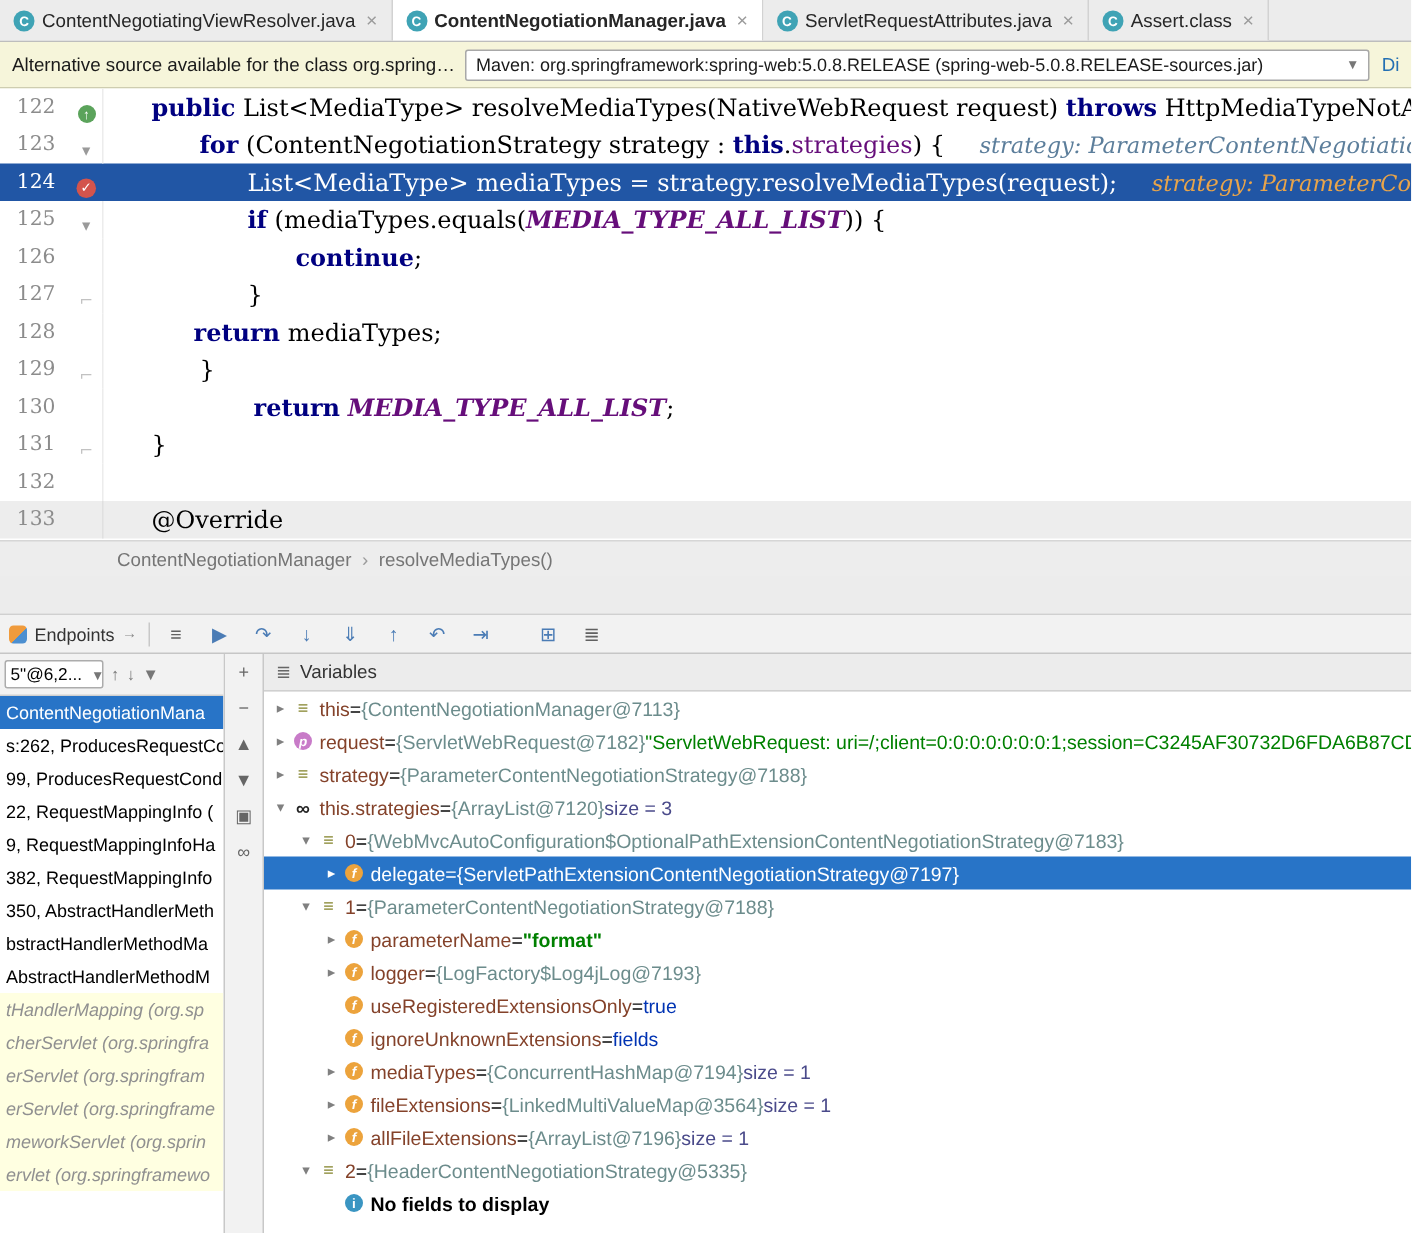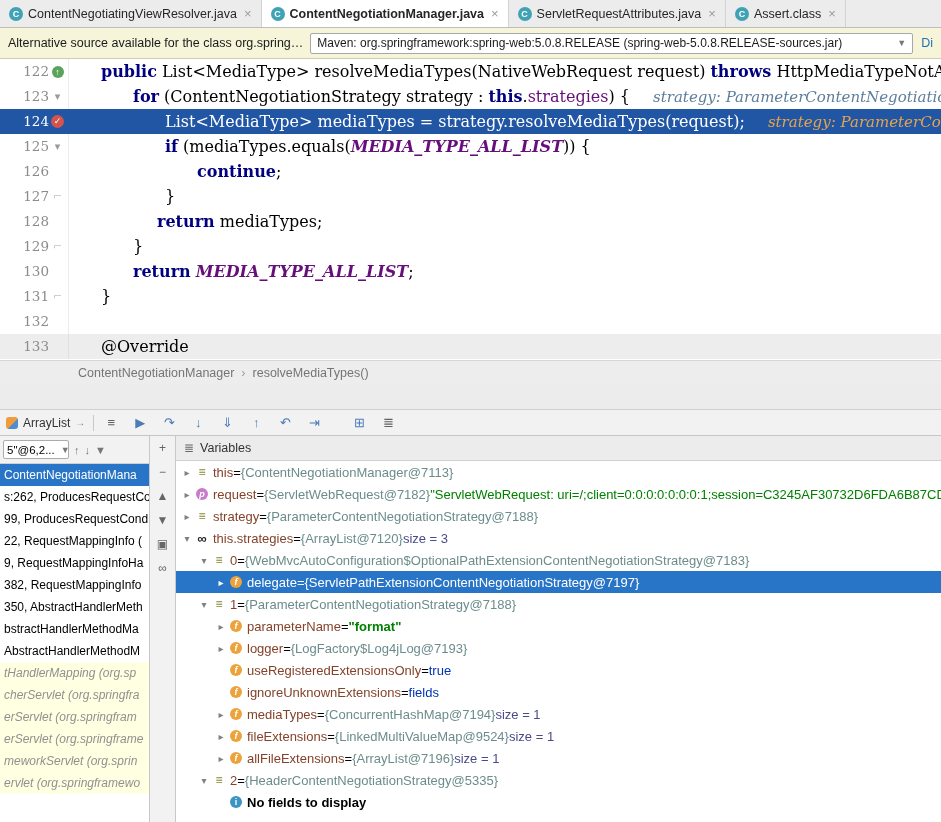--- a/index.html
+++ b/index.html
@@ -27,22 +27,22 @@
                  font-size:12px; white-space:nowrap; overflow:hidden; }
   .combo-arrow { color:#777; font-size:9px; margin-left:6px; }
   .notif-link { color:#2470B3; margin-left:8px; white-space:nowrap; }
 
   
   .editor { position:absolute; left:0; top:59px; width:941px; height:301px; background:#fff;
             overflow:hidden; font-family:"DejaVu Serif","Liberation Serif",serif; font-size:16px; }
   .cl { display:flex; height:25px; line-height:25px; white-space:pre; }
   .cl.exec { background:#2156A5; }
   .cl.dim { background:#EDEDED; }
-  .gut { flex:0 0 68px; width:68px; display:flex; justify-content:flex-end; align-items:center;
-         padding-right:2px; }
+  .gut { flex:0 0 68px; width:68px; display:flex; justify-content:flex-end; align-items:flex-end;
+         padding-right:2px;gap:12px; }
   .lnum { color:#8C8C8C; font-size:13.5px; min-width:28px; text-align:right; }
   .cl.exec .lnum { color:#fff; }
   .gico { width:17px; height:17px; display:flex; align-items:center; justify-content:center; }
   .impl { width:12px; height:12px; border-radius:50%; background:#5BA35B; color:#fff; font-size:9px;
           line-height:12px; text-align:center; font-family:"Liberation Sans",sans-serif; }
   .bp { width:13px; height:13px; border-radius:50%; background:#D3544C; color:#fff; font-size:9px;
         line-height:13px; text-align:center; font-family:"Liberation Sans",sans-serif; }
   .fold { color:#9A9A9A; font-size:11px; }
   .folde { color:#C2C2C2; font-size:11px; }
   .code { flex:1; overflow:hidden; border-left:1px solid #ECECEC; }
@@ -162,40 +162,40 @@
     <span class="notif-link">Di</span>
   </div>
 
   <div class="editor">
       <div class="cl"><div class="gut"><span class="lnum">122</span><span class="gico"><span class="impl">↑</span></span></div><div class="code" style="padding-left: 32px;"><span class="tk-kw">public</span><span class="tk-plain"> List&lt;MediaType&gt; resolveMediaTypes(NativeWebRequest request) </span><span class="tk-kw">throws</span><span class="tk-plain"> HttpMediaTypeNotAcceptableExce</span></div></div>
       <div class="cl"><div class="gut"><span class="lnum">123</span><span class="gico"><span class="fold">▾</span></span></div><div class="code" style="padding-left: 64px;"><span class="tk-kw">for</span><span class="tk-plain"> (ContentNegotiationStrategy strategy : </span><span class="tk-kw">this</span><span class="tk-plain">.</span><span class="tk-field">strategies</span><span class="tk-plain">) { </span><span class="tk-hint">strategy: ParameterContentNegotiation</span></div></div>
       <div class="cl exec"><div class="gut"><span class="lnum">124</span><span class="gico"><span class="bp">✓</span></span></div><div class="code" style="padding-left: 96px;"><span class="tk-white">List&lt;MediaType&gt; mediaTypes = strategy.resolveMediaTypes(request); </span><span class="tk-hint-exec">strategy: ParameterContentNeg</span></div></div>
       <div class="cl"><div class="gut"><span class="lnum">125</span><span class="gico"><span class="fold">▾</span></span></div><div class="code" style="padding-left: 96px;"><span class="tk-kw">if</span><span class="tk-plain"> (mediaTypes.equals(</span><span class="tk-const">MEDIA_TYPE_ALL_LIST</span><span class="tk-plain">)) {</span></div></div>
       <div class="cl"><div class="gut"><span class="lnum">126</span><span class="gico"></span></div><div class="code" style="padding-left: 128px;"><span class="tk-kw">continue</span><span class="tk-plain">;</span></div></div>
       <div class="cl"><div class="gut"><span class="lnum">127</span><span class="gico"><span class="folde">⌐</span></span></div><div class="code" style="padding-left: 96px;"><span class="tk-plain">}</span></div></div>
-      <div class="cl"><div class="gut"><span class="lnum">128</span><span class="gico"></span></div><div class="code" style="padding-left: 88px;"><span class="tk-kw">return</span><span class="tk-plain"> mediaTypes;</span></div></div>
+      <div class="cl"><div class="gut"><span class="lnum">128</span><span class="gico"></span></div><div class="code" style="padding-left: 60px;"><span class="tk-kw">return</span><span class="tk-plain"> mediaTypes;</span></div></div>
       <div class="cl"><div class="gut"><span class="lnum">129</span><span class="gico"><span class="folde">⌐</span></span></div><div class="code" style="padding-left: 64px;"><span class="tk-plain">}</span></div></div>
-      <div class="cl"><div class="gut"><span class="lnum">130</span><span class="gico"></span></div><div class="code" style="padding-left: 64px;"><span class="tk-kw">return</span><span class="tk-plain"> </span><span class="tk-const">MEDIA_TYPE_ALL_LIST</span><span class="tk-plain">;</span></div></div>
+      <div class="cl"><div class="gut"><span class="lnum">130</span><span class="gico"></span></div><div class="code" style="padding-left: 100px;"><span class="tk-kw">return</span><span class="tk-plain"> </span><span class="tk-const">MEDIA_TYPE_ALL_LIST</span><span class="tk-plain">;</span></div></div>
       <div class="cl"><div class="gut"><span class="lnum">131</span><span class="gico"><span class="folde">⌐</span></span></div><div class="code" style="padding-left: 32px;"><span class="tk-plain">}</span></div></div>
       <div class="cl"><div class="gut"><span class="lnum">132</span><span class="gico"></span></div><div class="code" style="padding-left: 0px;"></div></div>
       <div class="cl dim"><div class="gut"><span class="lnum">133</span><span class="gico"></span></div><div class="code" style="padding-left: 32px;"><span class="tk-anno">@Override</span></div></div>
     </div>
 
   <div class="crumbbar">
     <span>ContentNegotiationManager</span>
     <span class="crumb-sep">›</span>
     <span>resolveMediaTypes()</span>
   </div>
 
   <div class="gapband"></div>
 
   <div class="dbgbar">
     <div class="ep-tab">
       <span class="ep-icon"></span>
-      <span>ArrayList</span>
+      <span>Endpoints</span>
       <span class="ep-arrow">→</span>
     </div>
     <div class="vsep"></div>
     <div class="dbg-icons">
         <span class="dbg-ic gray">≡</span>
         <span class="dbg-ic">▶</span>
         <span class="dbg-ic">↷</span>
         <span class="dbg-ic">↓</span>
         <span class="dbg-ic">⇓</span>
         <span class="dbg-ic">↑</span>
@@ -363,21 +363,21 @@
             <span class="v-ref">{ConcurrentHashMap@7194} </span>
             <span class="v-size">size = 1</span>
           </div>
           <div class="vrow" style="padding-left: 38px;">
             <span class="varrow">▸</span>
             <span class="vico">
               <span class="cir field">f</span>
             </span>
             <span class="vname">fileExtensions</span>
             <span class="veq"> = </span>
-            <span class="v-ref">{LinkedMultiValueMap@9524} </span>
+            <span class="v-ref">{LinkedMultiValueMap@3564} </span>
             <span class="v-size">size = 1</span>
           </div>
           <div class="vrow" style="padding-left: 38px;">
             <span class="varrow">▸</span>
             <span class="vico">
               <span class="cir field">f</span>
             </span>
             <span class="vname">allFileExtensions</span>
             <span class="veq"> = </span>
             <span class="v-ref">{ArrayList@7196} </span>

